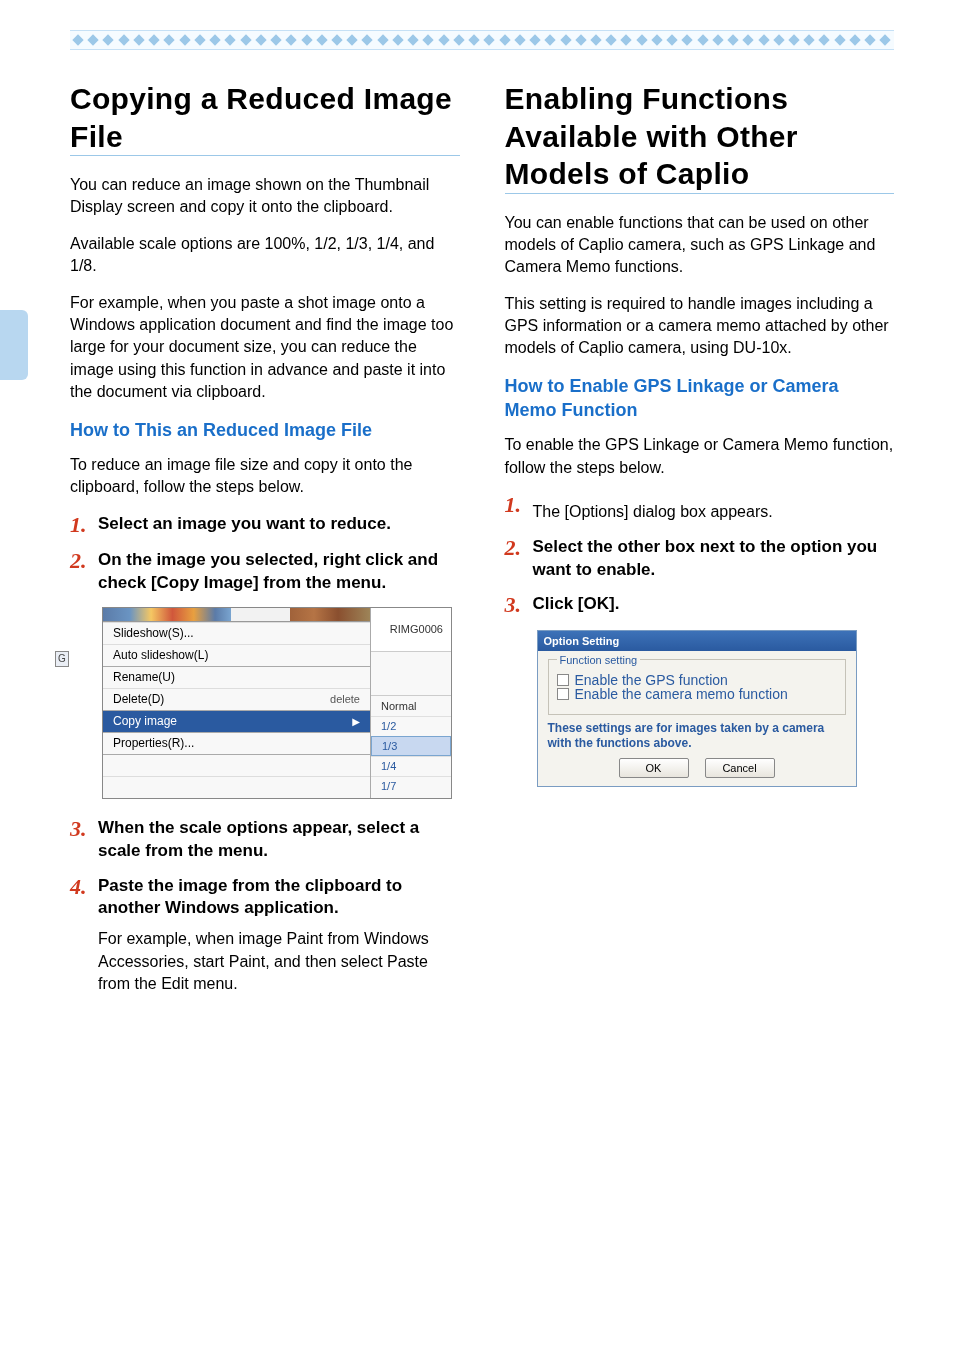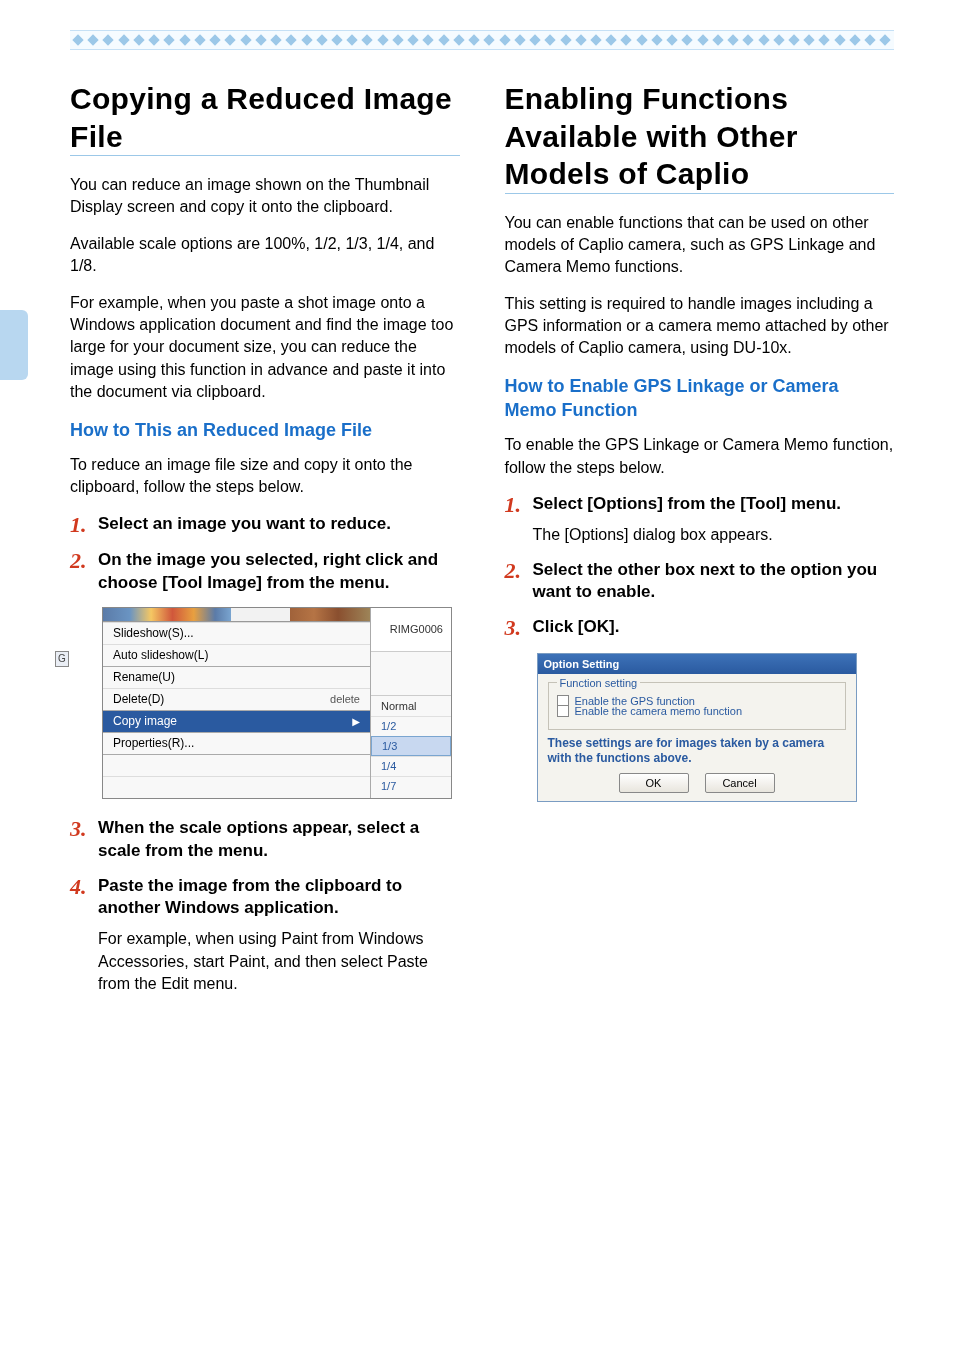--- a/index.html
+++ b/index.html
@@ -228,21 +228,21 @@
     padding: 0 3px;
     display: inline-block;
   }
   .checkbox-row {
     display: flex;
     align-items: center;
     gap: 6px;
     margin-top: -6px;
     margin-bottom: 4px;
     color: #2a5aa0;
-    font-size: 11px;
+    font-size: 14px;
   }
   .checkbox-box {
     width: 12px;
     height: 12px;
     border: 1px solid #888;
     background: #fff;
   }
   .dialog-note {
     color: #2a5aa0;
     font-size: 12px;
@@ -342,21 +342,21 @@
     <ol class="steps">
       <li class="step">
         <span class="step-num">1.</span>
         <div class="step-content">
           <div class="step-title">Select an image you want to reduce.</div>
         </div>
       </li>
       <li class="step">
         <span class="step-num">2.</span>
         <div class="step-content">
-          <div class="step-title">On the image you selected, right click and choose [Tool Image] from the menu.</div>
+          <div class="step-title">On the image you selected, right click and check [Copy Image] from the menu.</div>
         </div>
       </li>
     </ol>
 
     <div class="menu-wrapper">
       <div class="g-tab">G</div>
       <div class="menu-screenshot">
         <div class="menu-split">
           <div class="menu-left">
             <div class="menu-top-strip"></div>
@@ -400,38 +400,37 @@
       <li class="step">
         <span class="step-num">3.</span>
         <div class="step-content">
           <div class="step-title">When the scale options appear, select a scale from the menu.</div>
         </div>
       </li>
       <li class="step">
         <span class="step-num">4.</span>
         <div class="step-content">
           <div class="step-title">Paste the image from the clipboard to another Windows application.</div>
-          <div class="step-body">For example, when using Paint from Windows Accessories, start Paint, and then select Paste from the Edit menu.</div>
+          <div class="step-body">For example, when image Paint from Windows Accessories, start Paint, and then select Paste from the Edit menu.</div>
         </div>
       </li>
     </ol>
   </div>
 
   <div class="col">
     <h1>Enabling Functions Available with Other Models of Caplio</h1>
     <p class="body-text">You can enable functions that can be used on other models of Caplio camera, such as GPS Linkage and Camera Memo functions.</p>
     <p class="body-text">This setting is required to handle images including a GPS information or a camera memo attached by other models of Caplio camera, using DU-10x.</p>
     <h2 class="blue-heading">How to Enable GPS Linkage or Camera Memo Function</h2>
     <p class="body-text">To enable the GPS Linkage or Camera Memo function, follow the steps below.</p>
 
     <ol class="steps">
       <li class="step">
         <span class="step-num">1.</span>
         <div class="step-content">
-          <div class="step-title">Select [Options] from the  [Tool] menu.</div>
           <div class="step-body">The [Options] dialog box appears.</div>
         </div>
       </li>
       <li class="step">
         <span class="step-num">2.</span>
         <div class="step-content">
           <div class="step-title">Select the other box next to the option you want to enable.</div>
         </div>
       </li>
       <li class="step">

